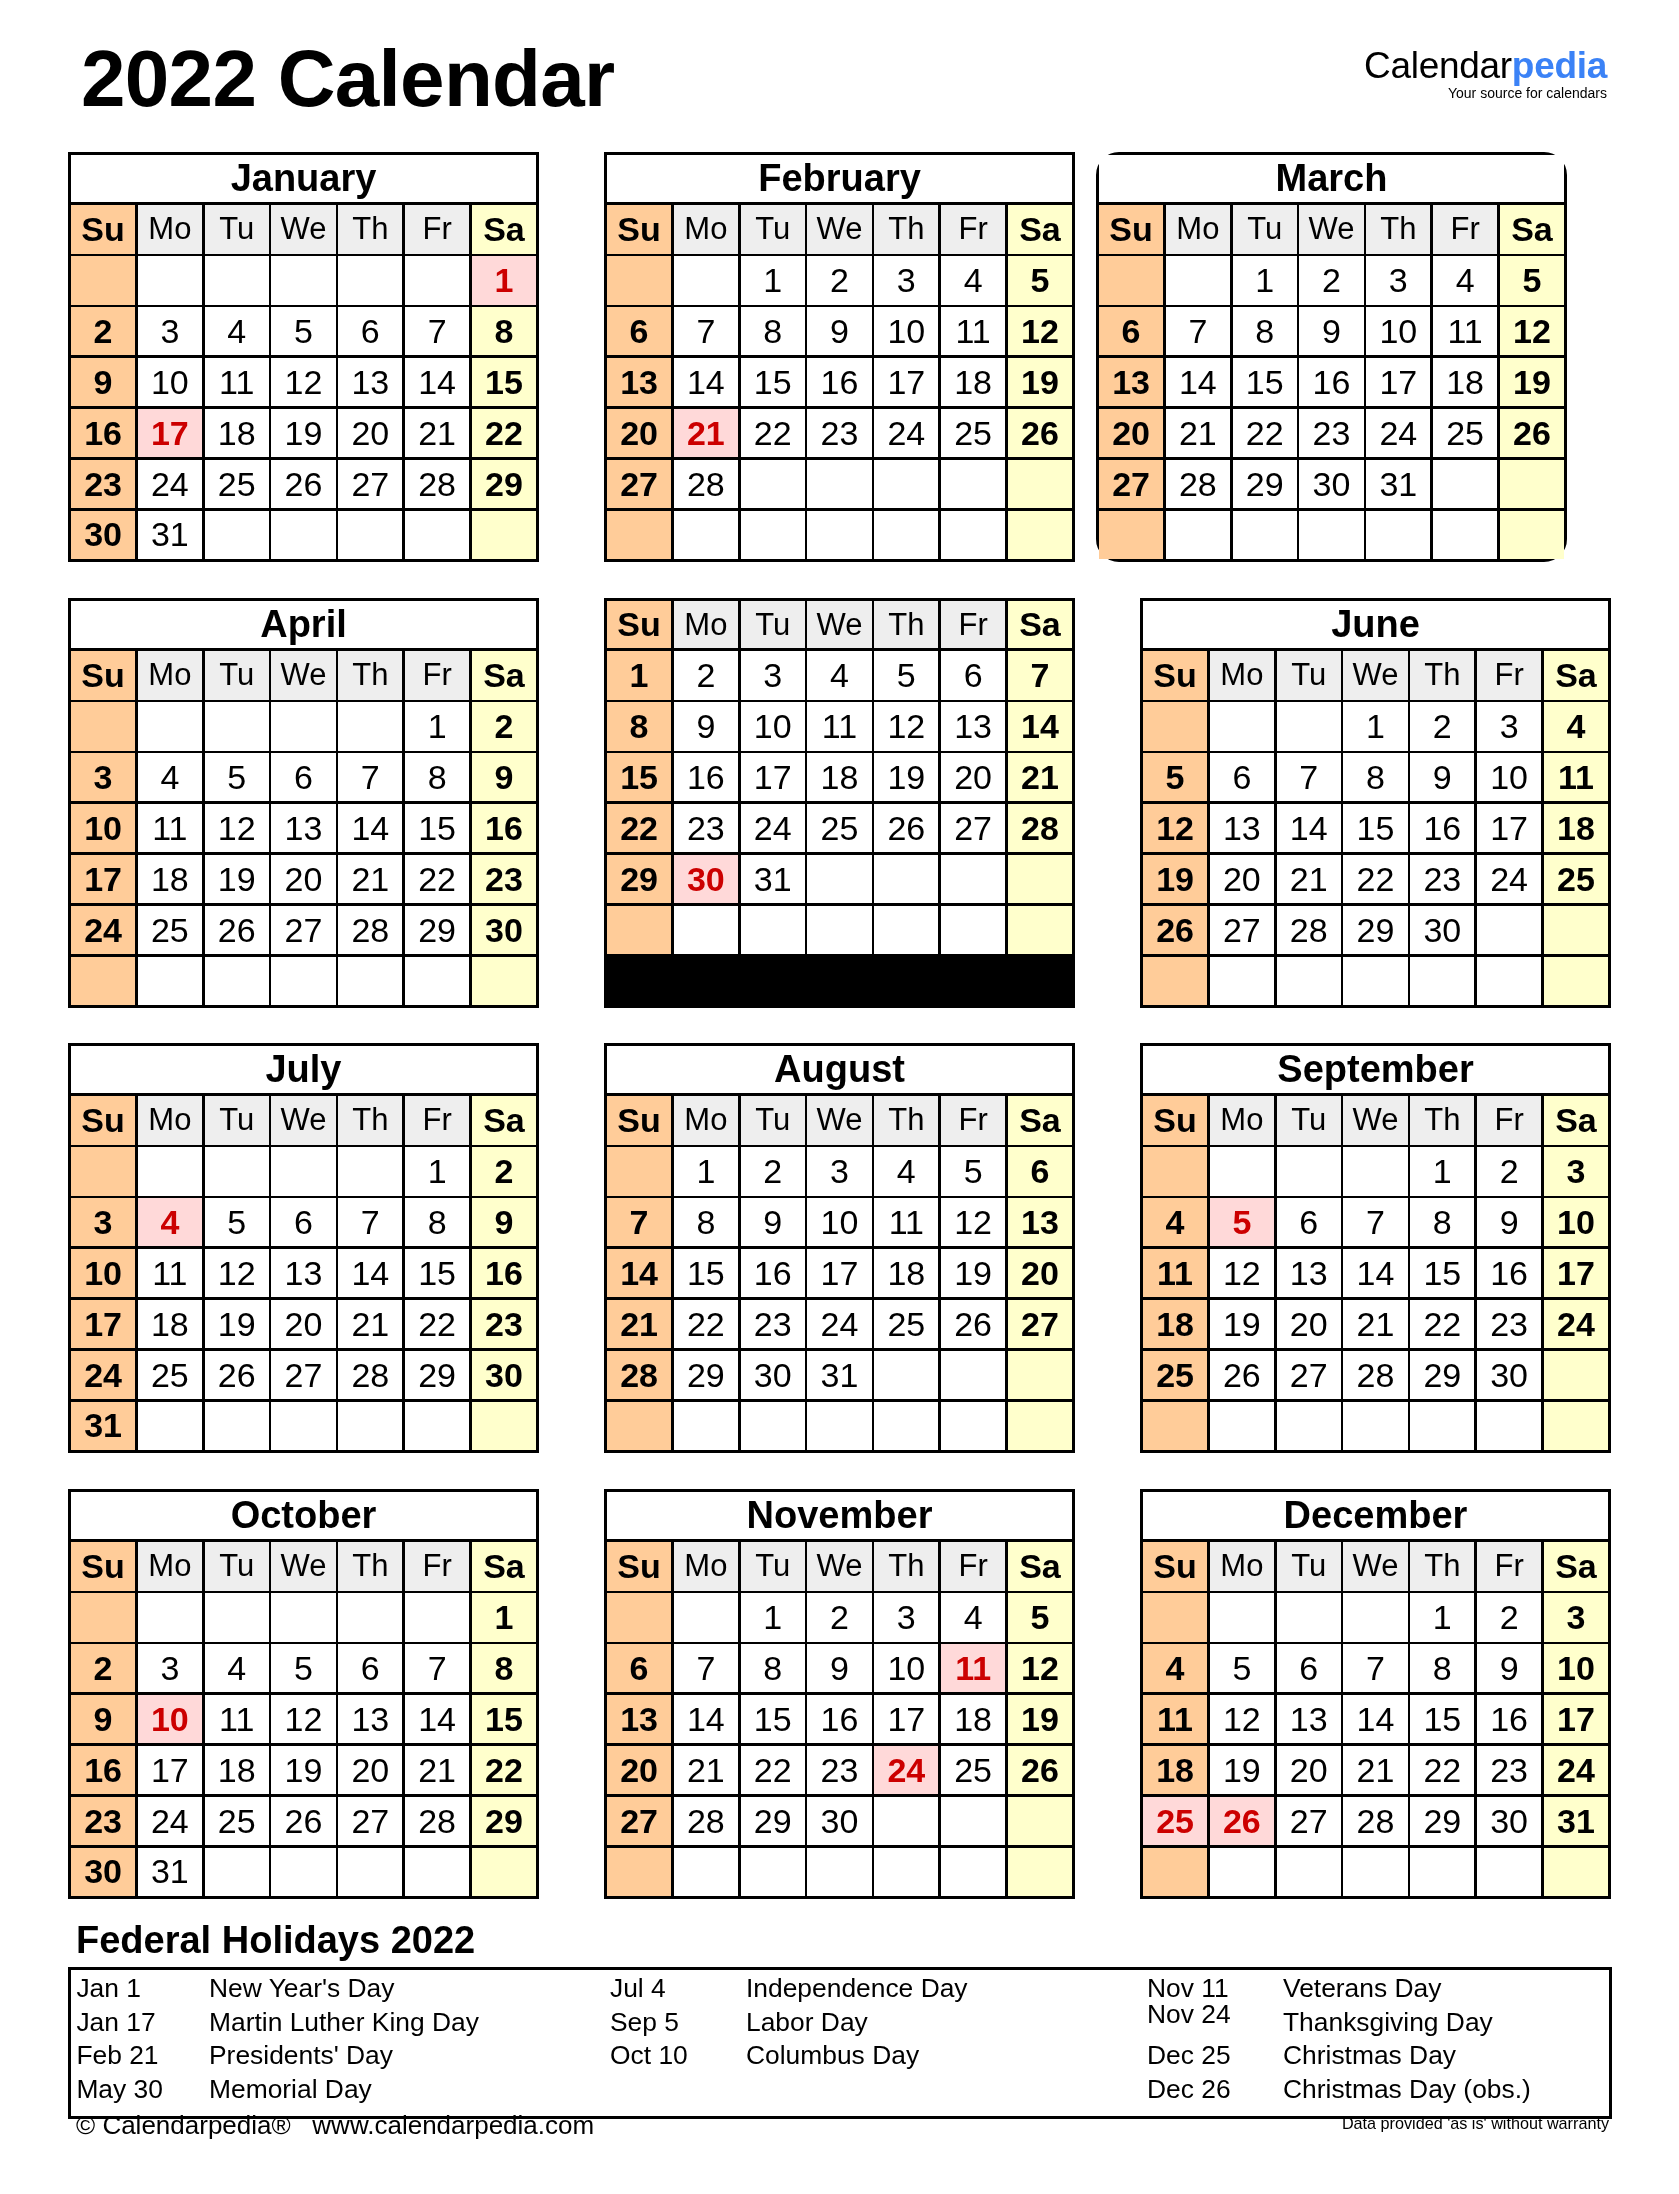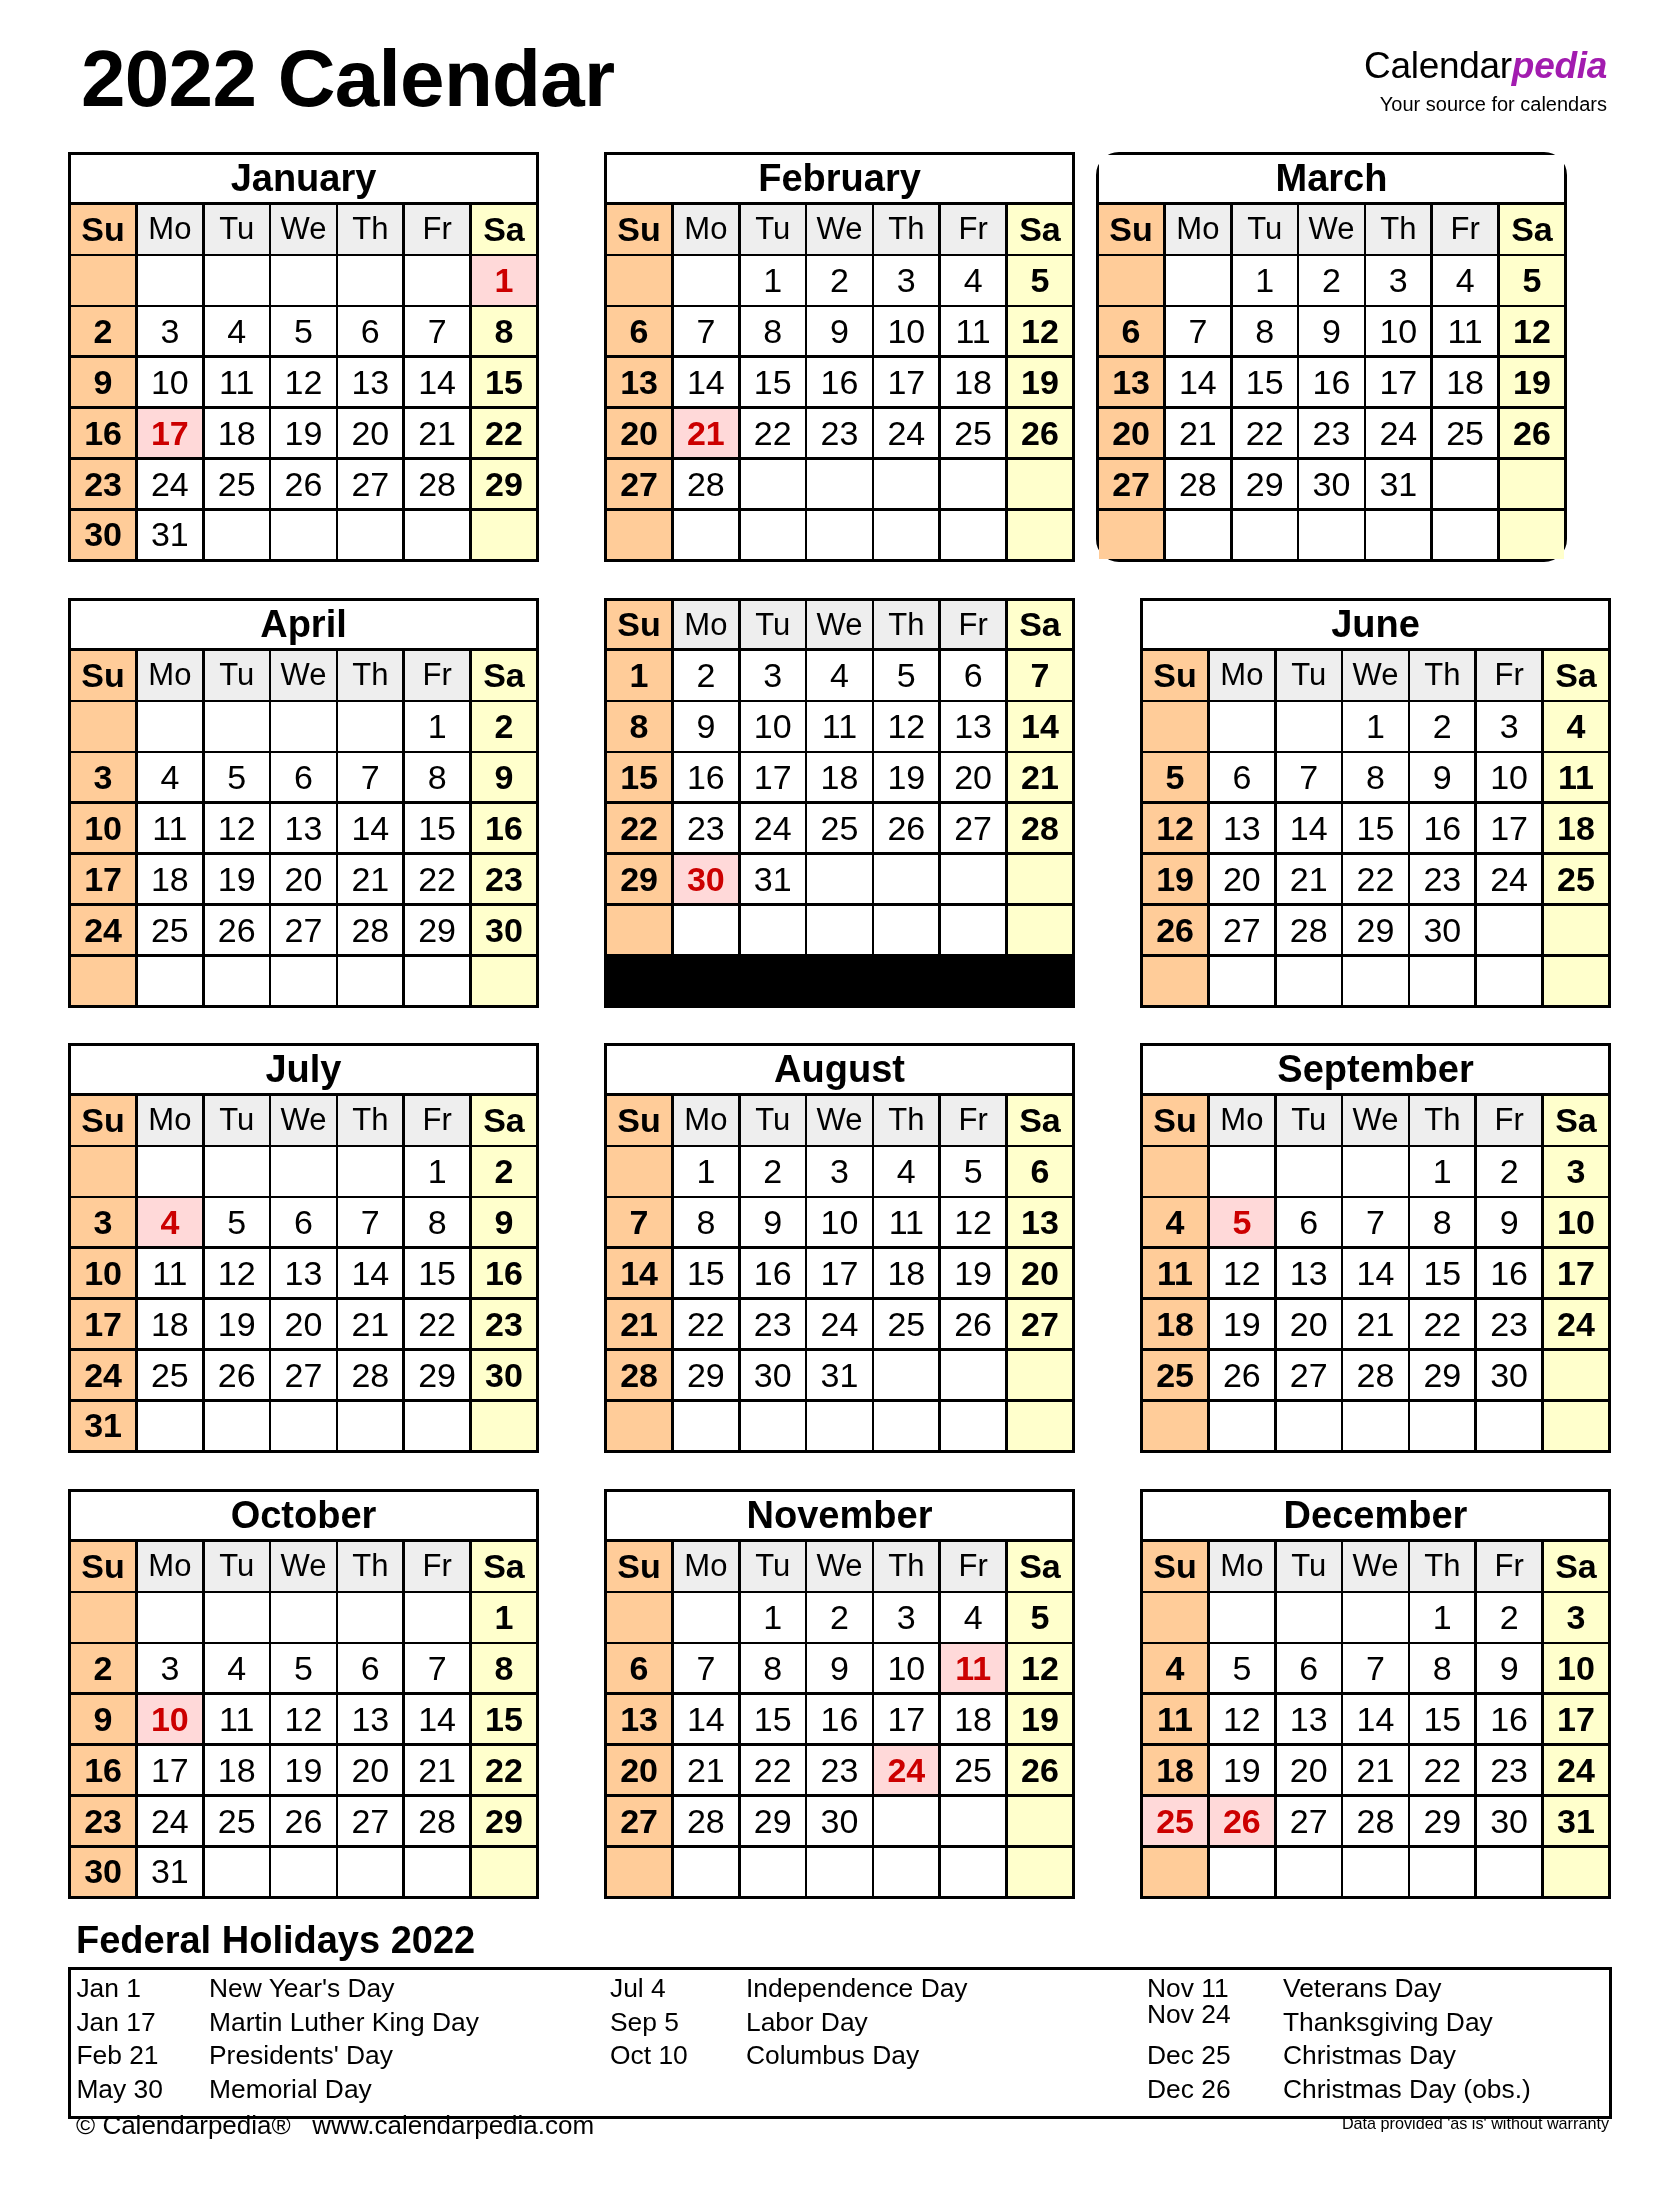--- a/index.html
+++ b/index.html
@@ -2,22 +2,22 @@
 <html style="font-size:10.8px"><head>
 <meta charset="utf-8">
 <style>
   html, body { margin: 0; padding: 0; background: #ffffff; }
   body { width: 1680px; height: 2194px; position: relative; overflow: hidden;
          font-family: "Liberation Sans", "DejaVu Sans", sans-serif; color: #000; }
   .title { position: absolute; left: 81px; top: 39px; font-size: 80px; font-weight: bold;
            letter-spacing: -0.7px; line-height: 1; }
   .logo { position: absolute; right: 73px; top: 47px; text-align: right; }
   .logo-main { font-size: 37px; line-height: 1; letter-spacing: -0.3px; }
-  .logo-main .pedia { color: #a21caf; font-weight: bold; font-style: italic; }
-  .logo-tag { font-size: 20px; line-height: 1; margin-top: 10px; }
+  .logo-main .pedia { color: #3b82f6; font-weight: bold; }
+  .logo-tag { font-size: 14px; line-height: 1; margin-top: 2px; }
 
   .month { position: absolute; width: 471px; height: 410px; box-sizing: border-box;
            border: 3.4px solid #000; background: #000; display: grid;
            grid-template-rows: 47px 49px repeat(6, 1fr); row-gap: 2.7px; }
   .month-name { background: #fff; font-weight: bold; font-size: 38px; text-align: center;
                 line-height: 47px; }
   .row { display: grid; grid-template-columns: repeat(7, 1fr); column-gap: 2.7px; }
   .cell { background: #fff; display: flex; align-items: center; justify-content: center;
           font-size: 34px; }
   .wd { background: #eeeeee; font-size: 31px; }

